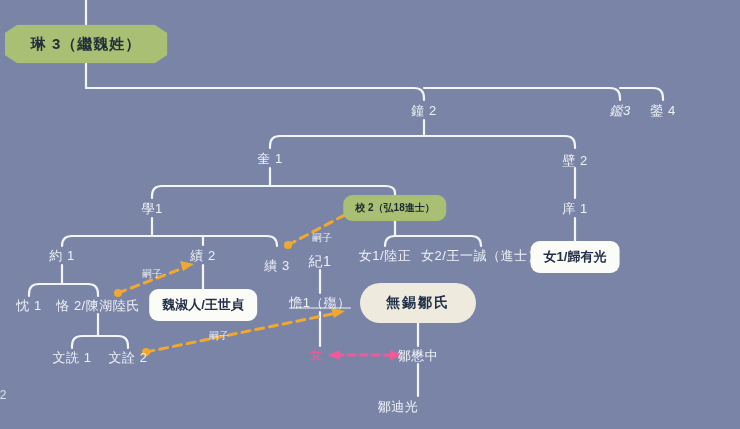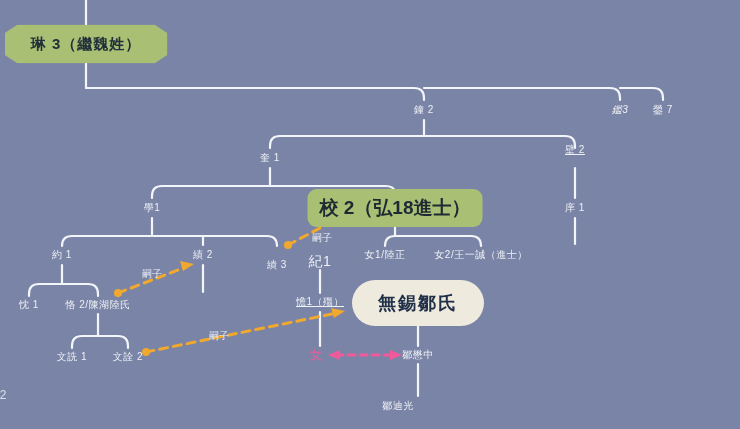--- a/index.html
+++ b/index.html
@@ -8,21 +8,21 @@
     background:#7a84a6;
     font-family:"Liberation Sans","DejaVu Sans",sans-serif;
     overflow:hidden;
     position:relative;
   }
   #stage{position:absolute;left:0;top:0;width:640px;height:429px;}
   svg#wires{position:absolute;left:0;top:0;width:740px;height:429px;pointer-events:none;}
   .node{
     position:absolute;
     color:#eef1f6;
-    font-size:10px;
+    font-size:13px;
     line-height:1;
     white-space:nowrap;
     transform:translate(-50%,-50%);
     letter-spacing:.5px;
   }
   .node.small{font-size:14px;}
   .hexnode{
     position:absolute;
     transform:translate(-50%,-50%);
     background:#a8bf74;
@@ -32,21 +32,21 @@
     padding:10px 26px;
     white-space:nowrap;
     clip-path:polygon(0 22%,8% 0,92% 0,100% 22%,100% 78%,92% 100%,8% 100%,0 78%);
     letter-spacing:1px;
   }
   .greenbox{
     position:absolute;
     transform:translate(-50%,-50%);
     background:#a8bf74;
     color:#1d2a33;
-    font-size:19px;
+    font-size:10px;
     font-weight:bold;
     padding:6px 12px;
     border-radius:9px;
     white-space:nowrap;
   }
   .whitebox{
     position:absolute;
     transform:translate(-50%,-50%);
     background:#fbfbf8;
     color:#233048;
@@ -54,21 +54,21 @@
     font-weight:bold;
     padding:7px 13px;
     border-radius:9px;
     white-space:nowrap;
   }
   .creambox{
     position:absolute;
     transform:translate(-50%,-50%);
     background:#efeade;
     color:#203049;
-    font-size:18px;
+    font-size:14px;
     font-weight:bold;
     padding:11px 26px;
     border-radius:24px;
     white-space:nowrap;
     letter-spacing:2px;
   }
   .annot{
     position:absolute;
     transform:translate(-50%,-50%);
     color:#e9edf4;
@@ -170,38 +170,40 @@
     <g fill="#f05a9b" stroke="none">
       <polygon points="328,355 340,350 340,360"></polygon>
       <polygon points="402,355 390,350 390,360"></polygon>
     </g>
   </svg>
 
   <div class="hexnode" style="left:86px;top:44px;">琳 3（繼魏姓）</div>
 
   <div class="node" style="left:424px;top:110px;">鐘 2</div>
   <div class="node" style="left:620px;top:110px;font-style:italic;">鑑3</div>
-  <div class="node" style="left:663px;top:110px;">鎣 7</div>
+  <div class="node" style="left:663px;top:110px;">鎣 4</div>
 
   <div class="node" style="left:270px;top:158px;">奎 1</div>
-  <div class="node" style="left:575px;top:150px;text-decoration:underline;">壁 2</div>
+  <div class="node" style="left:575px;top:160px;">壁 2</div>
 
   <div class="node" style="left:152px;top:208px;">學1</div>
   <div class="greenbox" style="left:395px;top:208px;">校 2（弘18進士）</div>
   <div class="node" style="left:575px;top:208px;">庠 1</div>
 
   <div class="node" style="left:62px;top:255px;">約 1</div>
   <div class="node" style="left:203px;top:255px;">績 2</div>
   <div class="node" style="left:277px;top:265px;">繢 3</div>
   <div class="node small" style="left:320px;top:261px;">紀1</div>
   <div class="node" style="left:385px;top:255px;">女1/陸正</div>
   <div class="node" style="left:481px;top:255px;">女2/王一誠（進士）</div>
+  <div class="whitebox" style="left:575px;top:257px;">女1/歸有光</div>
 
   <div class="node" style="left:29px;top:305px;">忱 1</div>
   <div class="node" style="left:98px;top:305px;">恪 2/陳湖陸氏</div>
+  <div class="whitebox" style="left:203px;top:305px;">魏淑人/王世貞</div>
   <div class="node" style="left:320px;top:302px;text-decoration:underline;">憺1（殤）</div>
   <div class="creambox" style="left:418px;top:303px;">無錫鄒氏</div>
 
   <div class="node" style="left:72px;top:357px;">文詵 1</div>
   <div class="node" style="left:128px;top:357px;text-align:right;">文詮 2</div>
   <div class="pinknode" style="left:316px;top:355px;">女</div>
   <div class="node" style="left:418px;top:355px;">鄒懋中</div>
 
   <div class="node" style="left:398px;top:406px;">鄒迪光</div>
 

